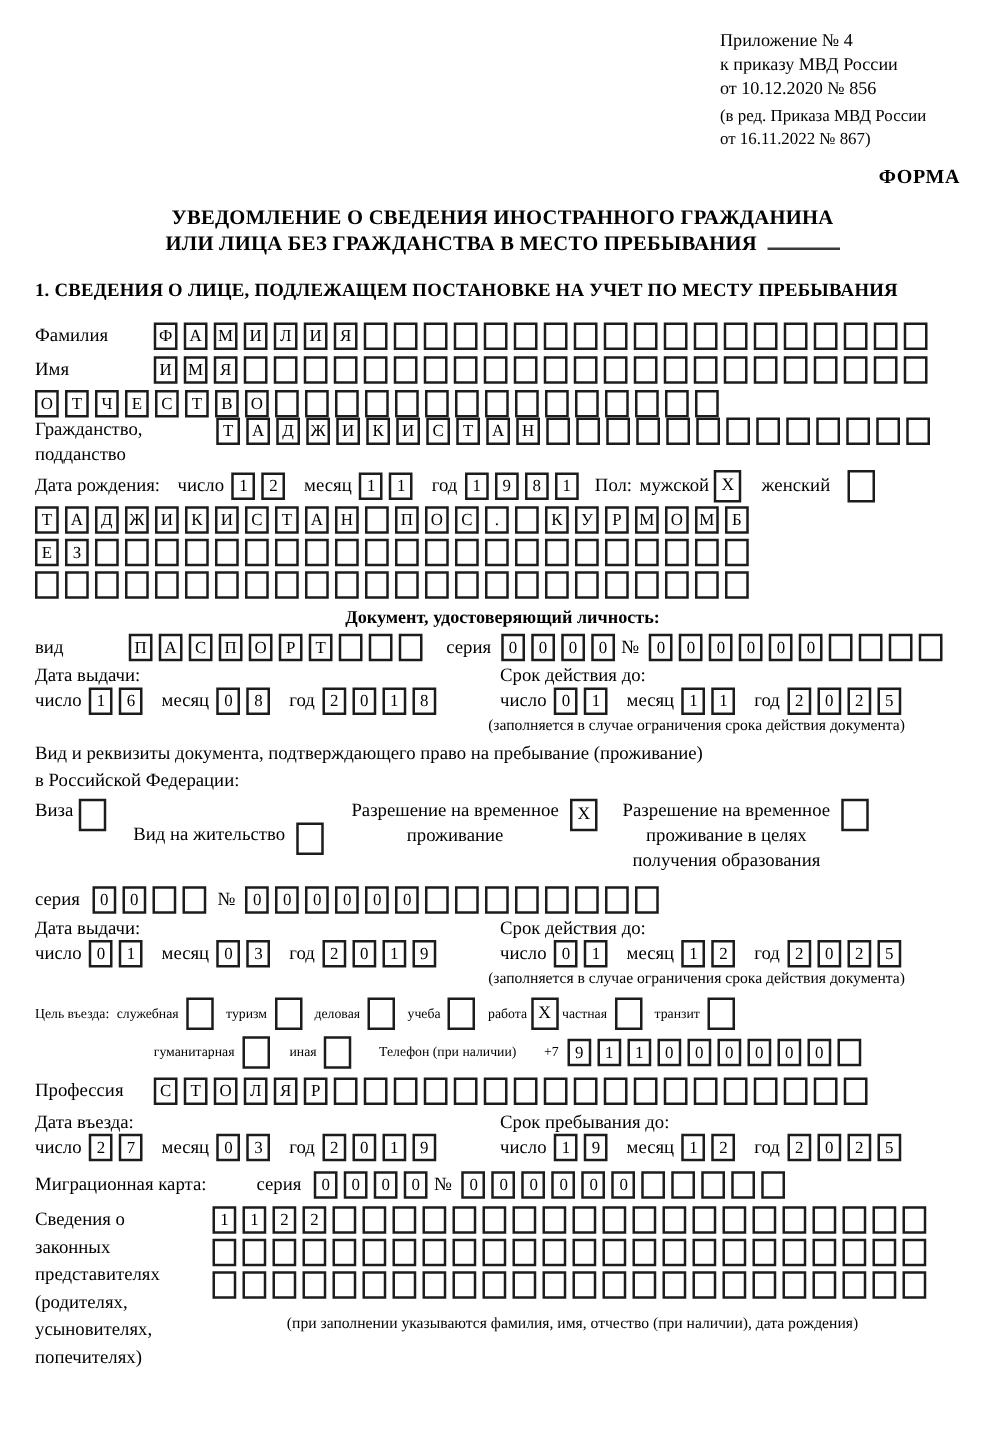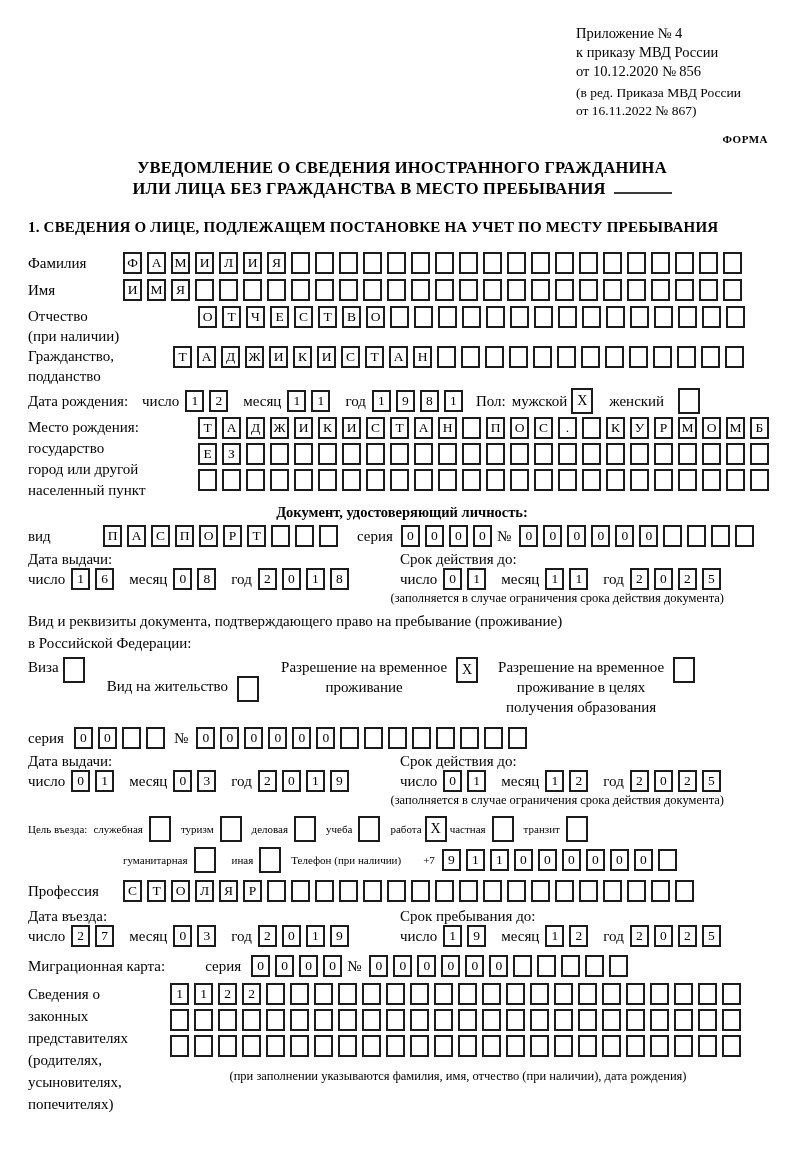--- a/index.html
+++ b/index.html
@@ -5,21 +5,21 @@
   html,body{margin:0;padding:0;background:#fff;}
   body{width:800px;height:1163px;overflow:hidden;color:#000;
        font-family:"Liberation Serif","DejaVu Serif",serif;}
   .page{position:relative;box-sizing:border-box;width:800px;height:1163px;
         padding:24px 24px 0 28px;}
   .prelines{white-space:pre-line;}
   
   .hdr{margin-left:auto;width:200px;font-size:14.5px;line-height:19px;}
   .hdr-sub{margin-left:auto;width:200px;font-size:13.5px;line-height:18px;margin-top:3px;}
   .form-label{margin-left:auto;width:200px;text-align:right;padding-right:8px;
-              font-weight:bold;font-size:11px;letter-spacing:.5px;margin-top:13px;box-sizing:border-box;}
+              font-weight:bold;font-size:16px;letter-spacing:.5px;margin-top:13px;box-sizing:border-box;}
   
   .title{margin-top:12px;text-align:center;font-weight:bold;font-size:16.5px;line-height:21px;letter-spacing:.2px;}
   .uline{display:inline-block;width:58px;border-bottom:2.5px solid #3a3a3a;height:14px;margin-left:8px;}
   .sec-heading{margin-top:20px;font-weight:bold;font-size:15px;letter-spacing:.2px;}
   
   .row{display:flex;align-items:center;}
   .row.top{align-items:flex-start;}
   .lab{font-size:15px;flex:0 0 auto;}
   .w95{width:95px;} .w170{width:170px;} .w145{width:145px;} .w142{width:142px;} .w75{width:75px;}
   .cells{display:flex;flex:0 0 auto;}
@@ -129,22 +129,20 @@
         <span class="cell"></span>
         <span class="cell"></span>
         <span class="cell"></span>
         <span class="cell"></span>
         <span class="cell"></span>
         <span class="cell"></span>
       </span>
   </div>
 
   <div class="row top" style="margin-top:5px;">
-    <span class="twolab w170 prelines">Отчество
-(при наличии)</span>
     <span class="cells">
         <span class="cell">О</span>
         <span class="cell">Т</span>
         <span class="cell">Ч</span>
         <span class="cell">Е</span>
         <span class="cell">С</span>
         <span class="cell">Т</span>
         <span class="cell">В</span>
         <span class="cell">О</span>
         <span class="cell"></span>
@@ -216,24 +214,20 @@
         <span class="cell">1</span>
       </span>
     <span class="lab gap8">Пол:</span>
     <span class="lab" style="margin-left:6px;">мужской</span>
     <span class="checkbox" style="margin-left:4px;">X</span>
     <span class="lab gap16">женский</span>
     <span class="checkbox" style="margin-left:14px;"></span>
   </div>
 
   <div class="row top" style="margin-top:3px;">
-    <span class="w170 prelines" style="font-size:15px;line-height:21px;">Место рождения:
-государство
-город или другой
-населенный пункт</span>
     <span class="stack">
       <span class="cells">
           <span class="cell">Т</span>
           <span class="cell">А</span>
           <span class="cell">Д</span>
           <span class="cell">Ж</span>
           <span class="cell">И</span>
           <span class="cell">К</span>
           <span class="cell">И</span>
           <span class="cell">С</span>
@@ -509,21 +503,21 @@
     <span class="plabel" style="margin-left:3px;">частная</span>
     <span class="checkbox"></span>
     <span class="plabel gap10">транзит</span>
     <span class="checkbox"></span>
   </div>
   <div class="row purpose2" style="margin-top:5px;padding-left:95px;">
     <span class="plabel">гуманитарная</span>
     <span class="checkbox"></span>
     <span class="plabel gap16">иная</span>
     <span class="checkbox"></span>
-    <span class="plabel" style="margin-left:10px;text-align:center;">Телефон (при наличии)</span>
+    <span class="plabel" style="margin-left:22px;text-align:center;">Телефон (при наличии)</span>
     <span class="plabel" style="margin-left:22px;margin-right:7px;">+7</span>
     <span class="cells">
         <span class="cell">9</span>
         <span class="cell">1</span>
         <span class="cell">1</span>
         <span class="cell">0</span>
         <span class="cell">0</span>
         <span class="cell">0</span>
         <span class="cell">0</span>
         <span class="cell">0</span>

